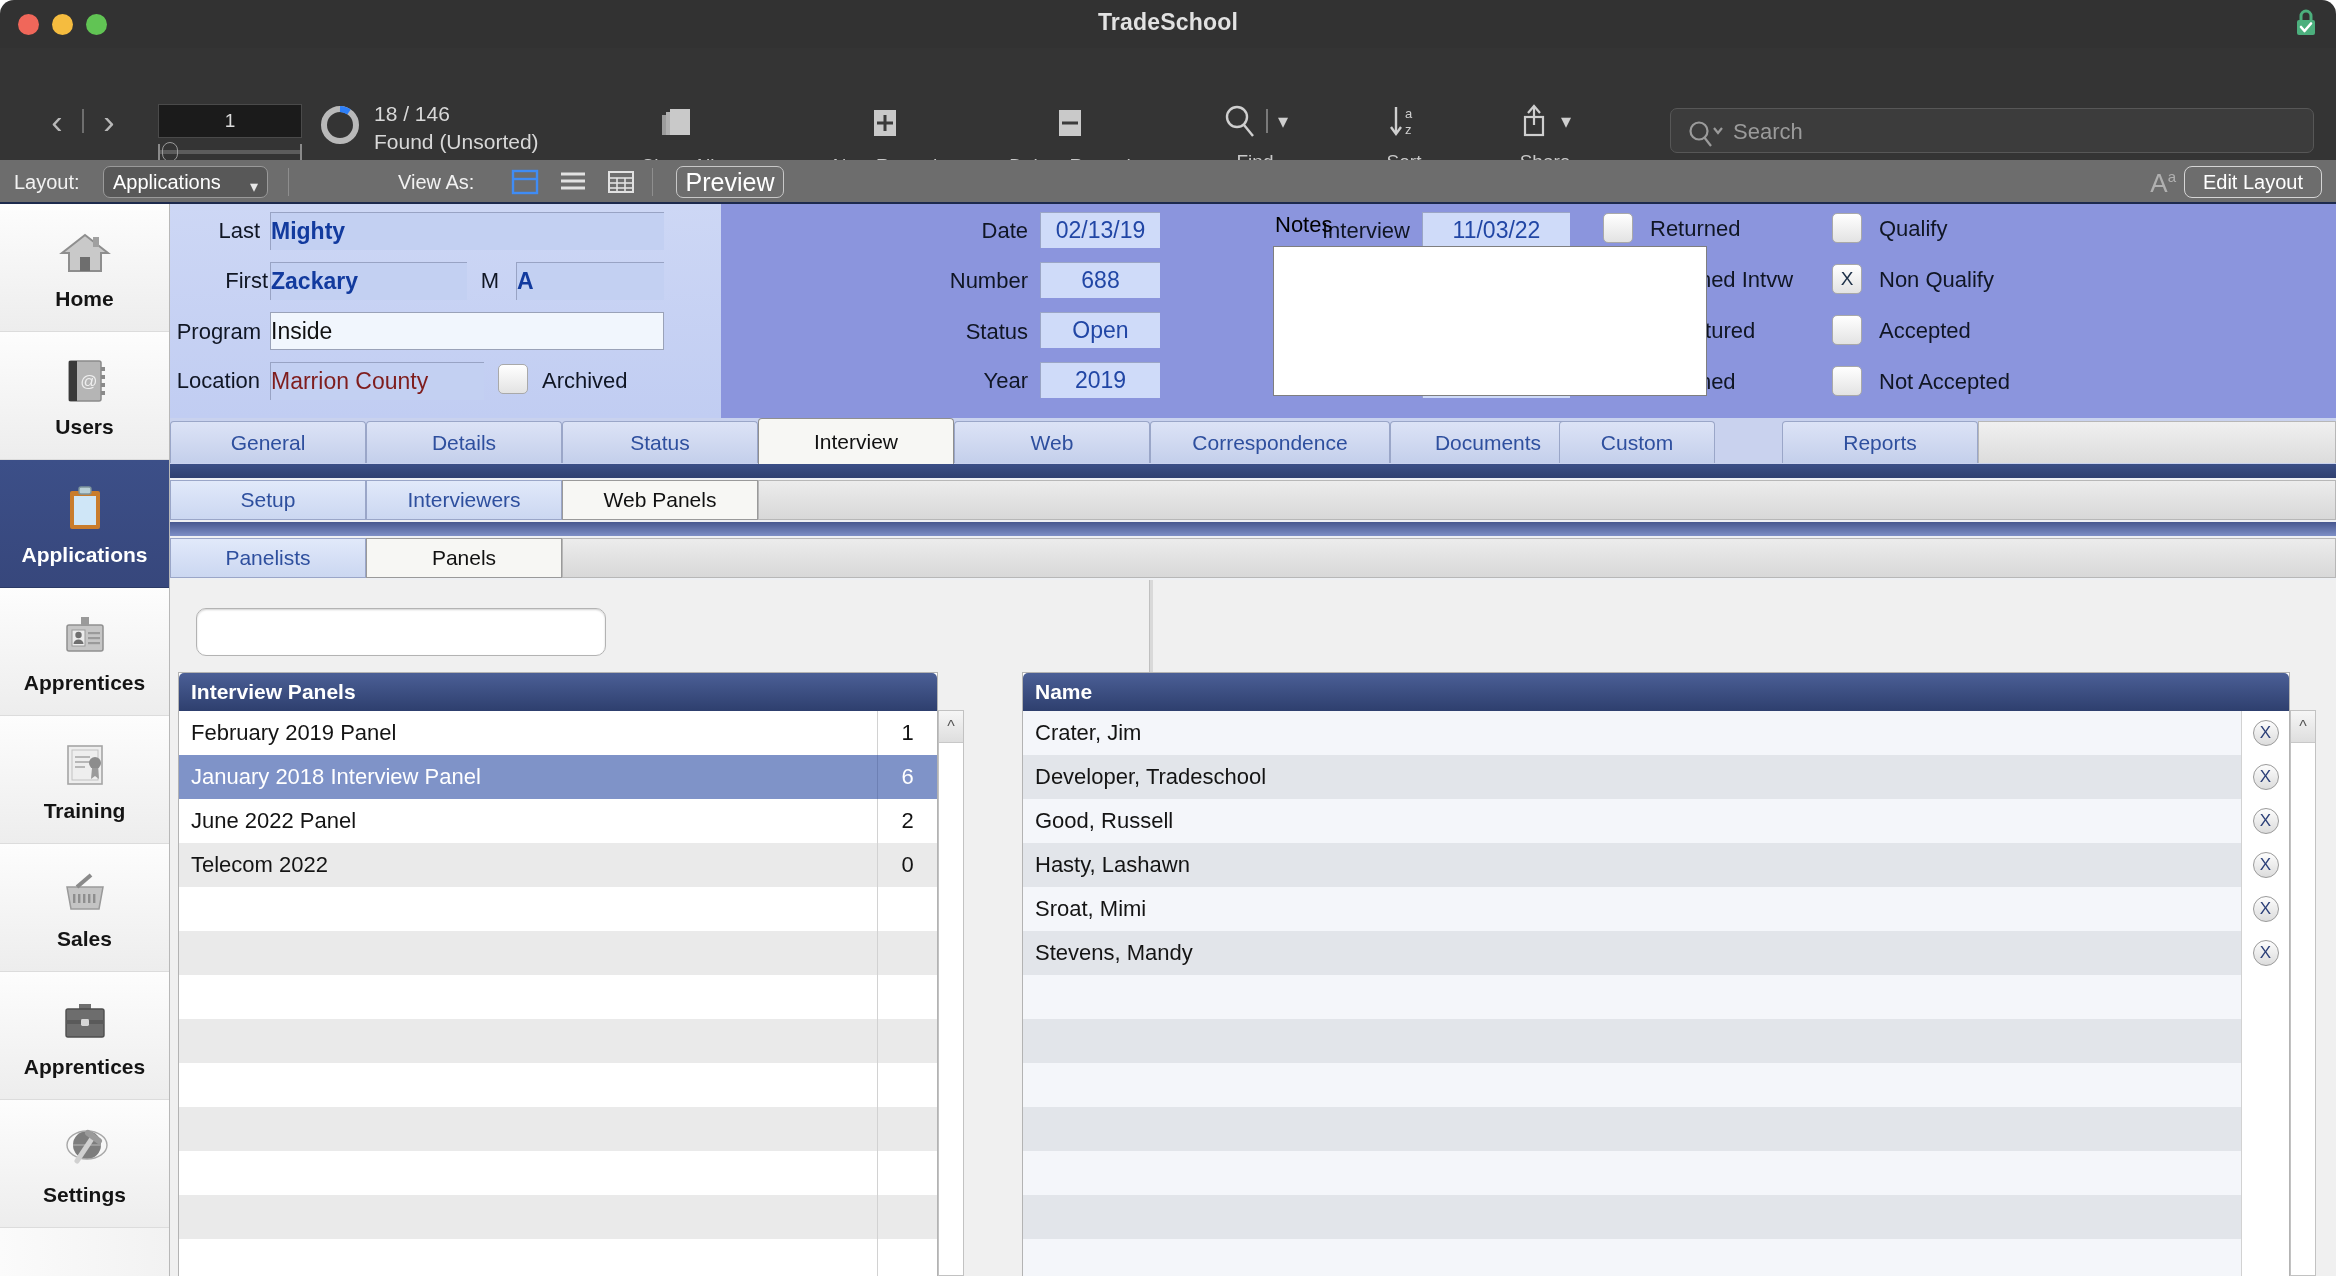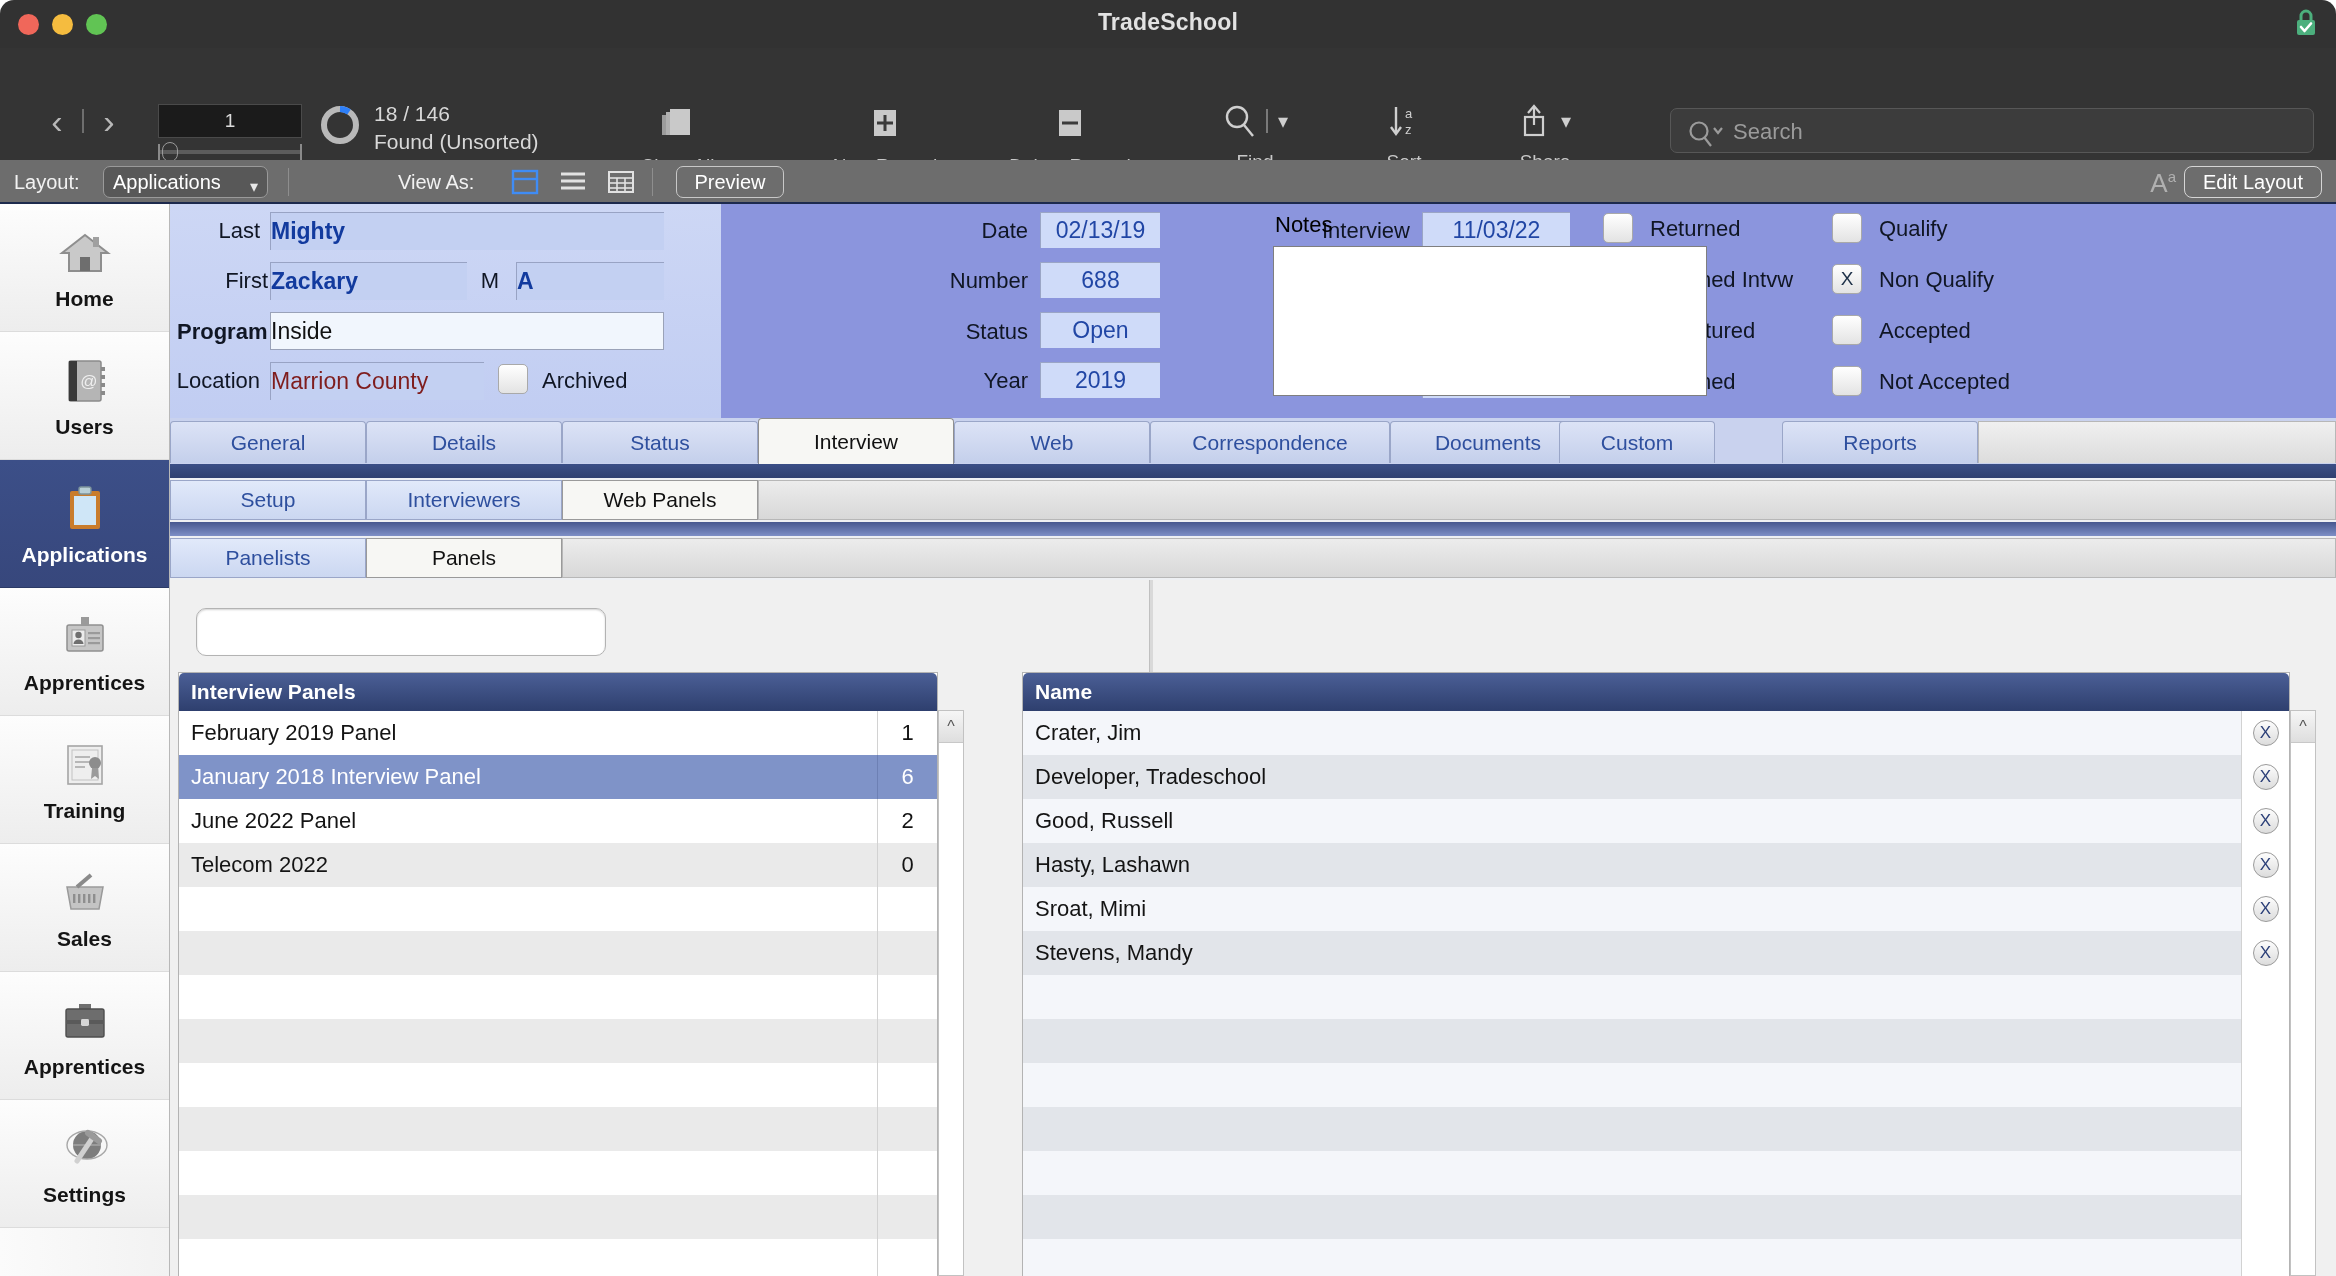--- a/index.html
+++ b/index.html
@@ -76,21 +76,21 @@
     background:#585858; border:1px solid #9a9a9a; border-radius:7px;
     color:#ffffff; font-size:20px; padding-left:9px; line-height:30px;
   }
   .lb-select .chev { position:absolute; right:9px; top:5px; font-size:16px; color:#e8e8e8; }
   .lb-div { position:absolute; width:1px; height:28px; background:#8e8e8e; top:8px; }
   .lb-viewas { position:absolute; left:398px; top:11px; }
   .va-icon { position:absolute; top:8px; width:30px; height:28px; cursor:pointer; }
   .lb-preview {
     position:absolute; left:676px; top:6px; width:108px; height:32px;
     border:1px solid #c8c8c8; border-radius:7px; color:#ffffff;
-    font-size:20px; text-align:center; line-height:30px; background:#6d6d6d;
+    font-size:25px; text-align:center; line-height:30px; background:#6d6d6d;
   }
   .lb-aa { position:absolute; right:160px; top:8px; color:#b0b0b0; font-size:26px; }
   .lb-editlayout {
     position:absolute; right:14px; top:6px; width:138px; height:32px;
     border:1px solid #d5d5d5; border-radius:8px; color:#ffffff;
     font-size:20px; text-align:center; line-height:30px;
   }
 
   
   .sidebar {
@@ -490,21 +490,21 @@
 
     <div class="panel-left">
       <div class="fl-label" style="left:0;   top:14px; width:90px;">Last</div>
       <div class="fld" style="left:100px; top:8px;  width:394px; height:38px;">Mighty</div>
 
       <div class="fl-label" style="left:8px;   top:64px; width:90px;">First</div>
       <div class="fld" style="left:100px; top:58px; width:197px; height:38px;">Zackary</div>
       <div class="fl-label" style="left:302px; top:64px; width:36px; text-align:center;">M</div>
       <div class="fld" style="left:346px; top:58px; width:148px; height:38px;">A</div>
 
-      <div class="fl-label" style="left:7px;   top:115px; width:90px;font-weight:bold;">Program</div>
+      <div class="fl-label" style="left:1px;   top:115px; width:90px;">Program</div>
       <div class="fld white" style="left:100px; top:108px; width:394px; height:38px;">Inside</div>
 
       <div class="fl-label" style="left:0;   top:164px; width:90px;">Location</div>
       <div class="fld plain" style="left:100px; top:158px; width:214px; height:38px; color:#7f1d1d;">Marrion County</div>
       <div class="cb" style="left:328px; top:160px;"></div>
       <div class="cblabel" style="left:372px; top:164px;">Archived</div>
     </div>
 
     <div class="fl-label" style="left:568px; top:14px;  width:290px;">Date</div>
     <div class="fld mid" style="left:870px; top:8px;   width:120px; height:36px;">02/13/19</div>

